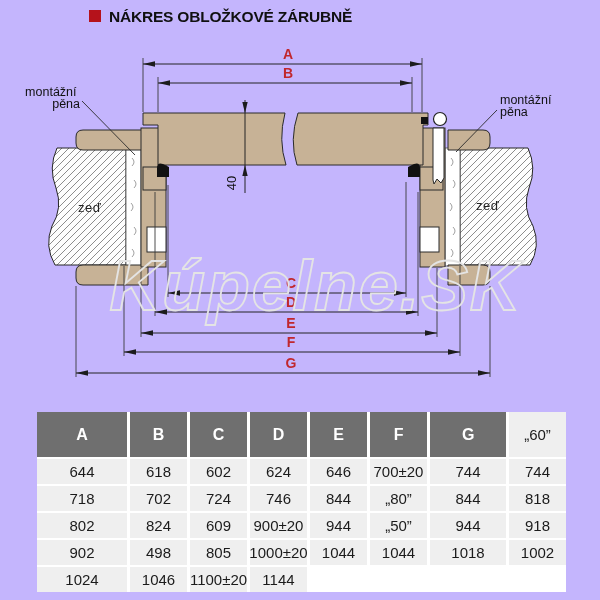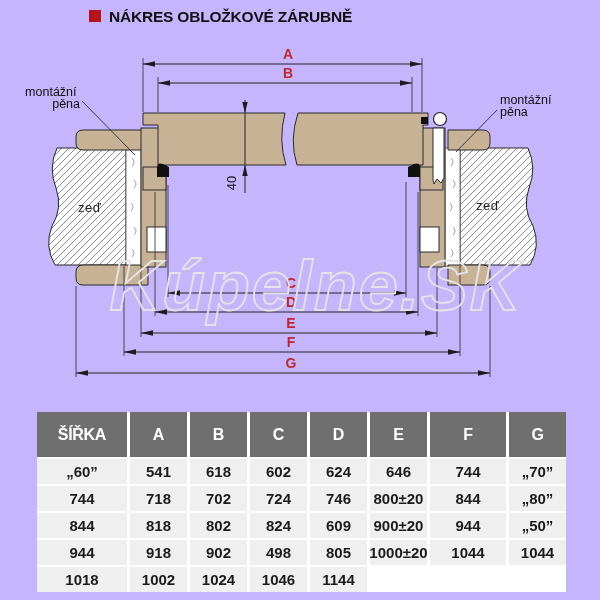--- a/index.html
+++ b/index.html
@@ -31,21 +31,21 @@
   
   .watermark{position:absolute;left:44px;top:246px;width:544px;z-index:3;text-align:center;
     font-size:70px;font-style:italic;font-weight:bold;letter-spacing:2px;
     color:transparent;-webkit-text-stroke:1.8px #e4e4e4;pointer-events:none;white-space:nowrap;}
 
   
   .size-table{position:absolute;left:37px;top:412px;z-index:2;display:grid;
     grid-template-columns:90px 57px 57px 57px 57px 57px 76px 57px;
     grid-template-rows:45px repeat(5,25px);gap:2px 3px;background:#fff;}
   .th{background:#6f6f6f;color:#fff;font-weight:bold;font-size:16px;display:flex;align-items:center;justify-content:center;letter-spacing:-0.3px;}
-  .td{background:#efefef;color:#1b1b1b;font-size:15px;display:flex;align-items:center;justify-content:center;font-weight:bold;}
+  .td{background:#efefef;color:#1b1b1b;font-size:15px;display:flex;align-items:center;justify-content:center;}
 </style>
 </head>
 <body>
 
 <div id="stage">
 
   <div class="title-row">
     <div class="title-bullet"></div>
     <div class="title-text">NÁKRES OBLOŽKOVÉ ZÁRUBNĚ</div>
   </div>
@@ -186,44 +186,42 @@
       <line class="dim" x1="76" y1="373" x2="490" y2="373"></line>
       <polygon class="arr" points="76,373 88,370.2 88,375.8"></polygon>
       <polygon class="arr" points="490,373 478,370.2 478,375.8"></polygon>
       <text class="dimletter" x="291" y="368">G</text>
     </g>
   </svg>
 
   <div class="watermark">Kúpelne.SK</div>
 
   <div class="size-table">
-    <div class="th">ŠÍŘKA</div>
     <div class="th">A</div>
     <div class="th">B</div>
     <div class="th">C</div>
     <div class="th">D</div>
     <div class="th">E</div>
     <div class="th">F</div>
     <div class="th">G</div>
 
     <div class="td">„60”</div>
-    <div class="td">541</div>
+    <div class="td">644</div>
     <div class="td">618</div>
     <div class="td">602</div>
     <div class="td">624</div>
     <div class="td">646</div>
+    <div class="td">700±20</div>
     <div class="td">744</div>
 
-    <div class="td">„70”</div>
     <div class="td">744</div>
     <div class="td">718</div>
     <div class="td">702</div>
     <div class="td">724</div>
     <div class="td">746</div>
-    <div class="td">800±20</div>
     <div class="td">844</div>
 
     <div class="td">„80”</div>
     <div class="td">844</div>
     <div class="td">818</div>
     <div class="td">802</div>
     <div class="td">824</div>
     <div class="td">609</div>
     <div class="td">900±20</div>
     <div class="td">944</div>
@@ -235,16 +233,17 @@
     <div class="td">498</div>
     <div class="td">805</div>
     <div class="td">1000±20</div>
     <div class="td">1044</div>
 
     <div class="td">1044</div>
     <div class="td">1018</div>
     <div class="td">1002</div>
     <div class="td">1024</div>
     <div class="td">1046</div>
+    <div class="td">1100±20</div>
     <div class="td">1144</div>
   </div>
 
 </div>
 
 </body></html>

